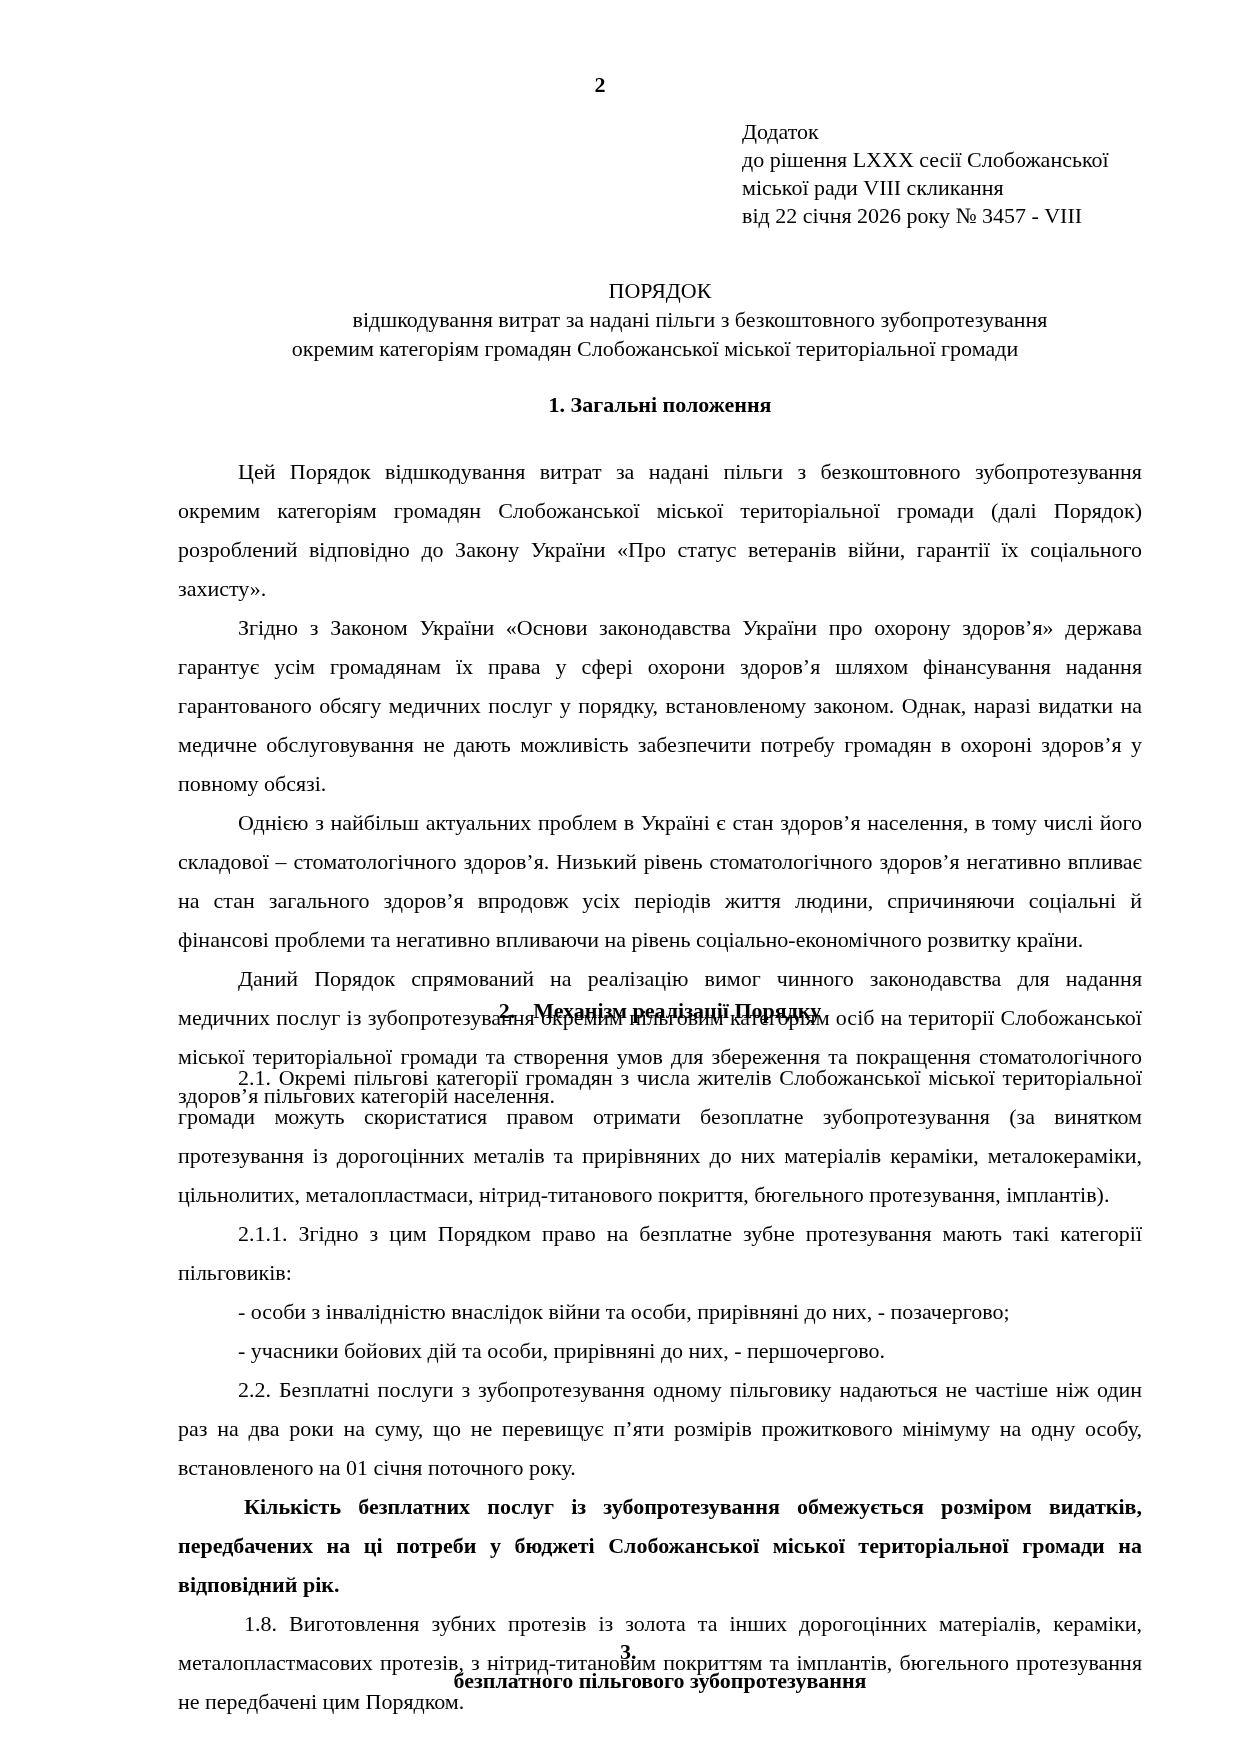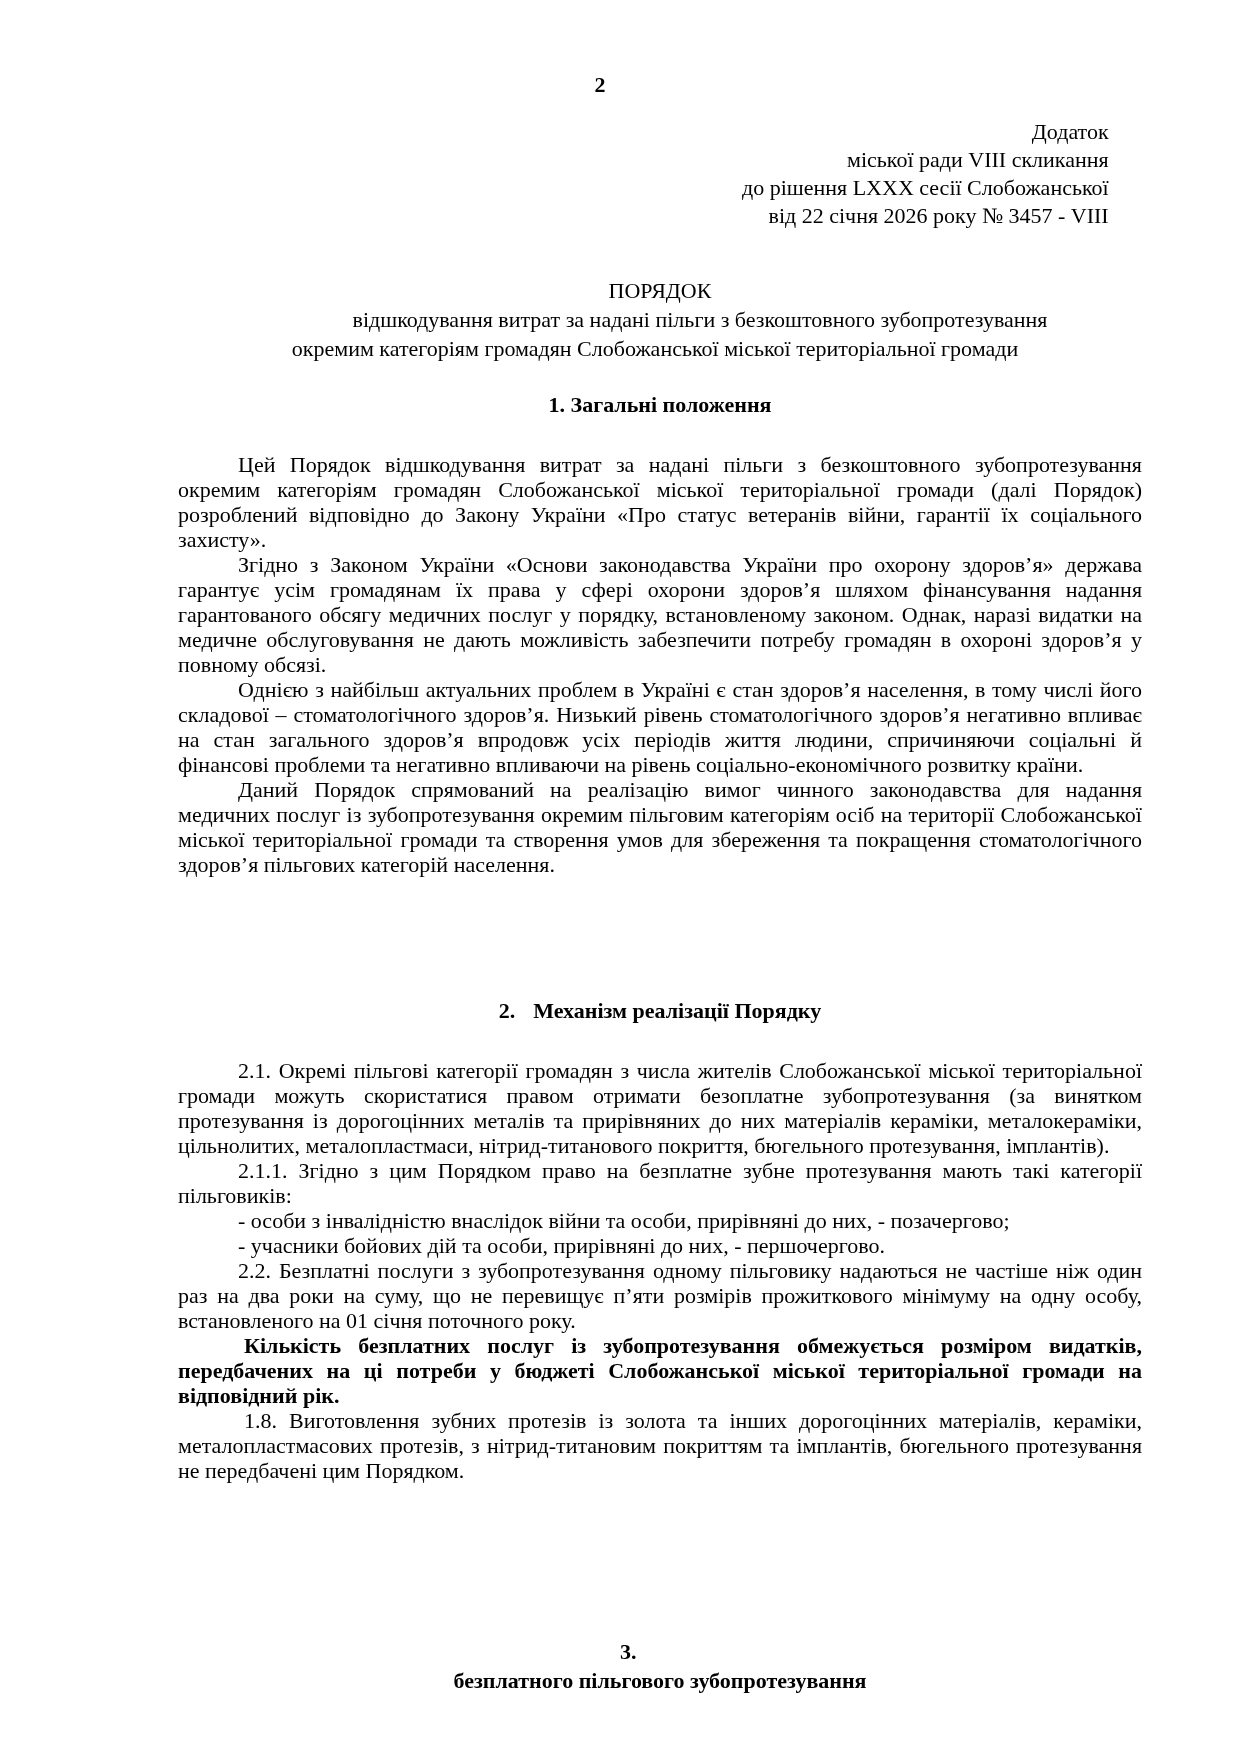--- a/index.html
+++ b/index.html
@@ -2,47 +2,47 @@
 <html><head>
 <meta charset="utf-8">
 <style>
   html, body { margin: 0; padding: 0; background: #ffffff; }
   body { width: 1240px; height: 1754px; position: relative; overflow: hidden;
          font-family: "Liberation Serif", "DejaVu Serif", serif; color: #000; }
   .page-num { position: absolute; top: 72px; left: 0; width: 1240px; text-align: center;
               font-weight: bold; font-size: 22px; padding-left: 0; }
   .page-num span { display: inline-block; margin-left: -40px; }
   .annex { position: absolute; top: 118px; left: 742px; font-size: 22px; line-height: 28px; }
-  .annex div { white-space: nowrap; text-align: right; }
+  .annex div { white-space: nowrap; }
   .title-block { position: absolute; top: 276px; left: 170px; width: 970px; text-align: center;
                  font-weight: normal; font-size: 22px; line-height: 29px; }
   .title-block .t1 { padding-left: 10px; }
   .title-block .t2 { padding-left: 90px; }
   .title-block .t3 { padding-left: 0px; text-align: center; }
-  .body { position: absolute; left: 178px; width: 964px; font-size: 22px; line-height: 25px; }
+  .body { position: absolute; left: 178px; width: 964px; font-size: 22px; line-height: 39px; }
   .sec-head { font-weight: bold; text-align: center; font-size: 22px; }
   p { margin: 0; text-align: justify; text-indent: 60px; }
   p.bullet { text-align: left; }
   .s1-head { position: absolute; top: 392px; left: 178px; width: 964px; }
   .s1-body { top: 452px; }
   .s2-head { position: absolute; top: 998px; left: 178px; width: 964px; }
   .s2-body { top: 1058px; }
   .s3-head { position: absolute; top: 1637px; left: 178px; width: 964px; line-height: 29px; }
   .s3-head .line1 { display: flex; justify-content: center; }
   .s3-head .num { display: inline-block; width: 72px; text-align: left; margin-left: -8px; }
 </style>
 </head>
 <body>
 
 <div class="page-num"><span>2</span></div>
 
 <div class="annex">
   <div>Додаток</div>
+  <div>до рішення LXXX сесії Слобожанської</div>
   <div>міської ради VIII скликання</div>
-  <div>до рішення LXXX сесії Слобожанської</div>
   <div>від 22 січня 2026 року № 3457 - VIII</div>
 </div>
 
 <div class="title-block">
   <div class="t1">ПОРЯДОК</div>
   <div class="t2">відшкодування витрат за надані пільги з безкоштовного зубопротезування</div>
   <div class="t3">окремим категоріям громадян Слобожанської міської територіальної громади</div>
 </div>
 
 <div class="s1-head sec-head">1. Загальні положення</div>

